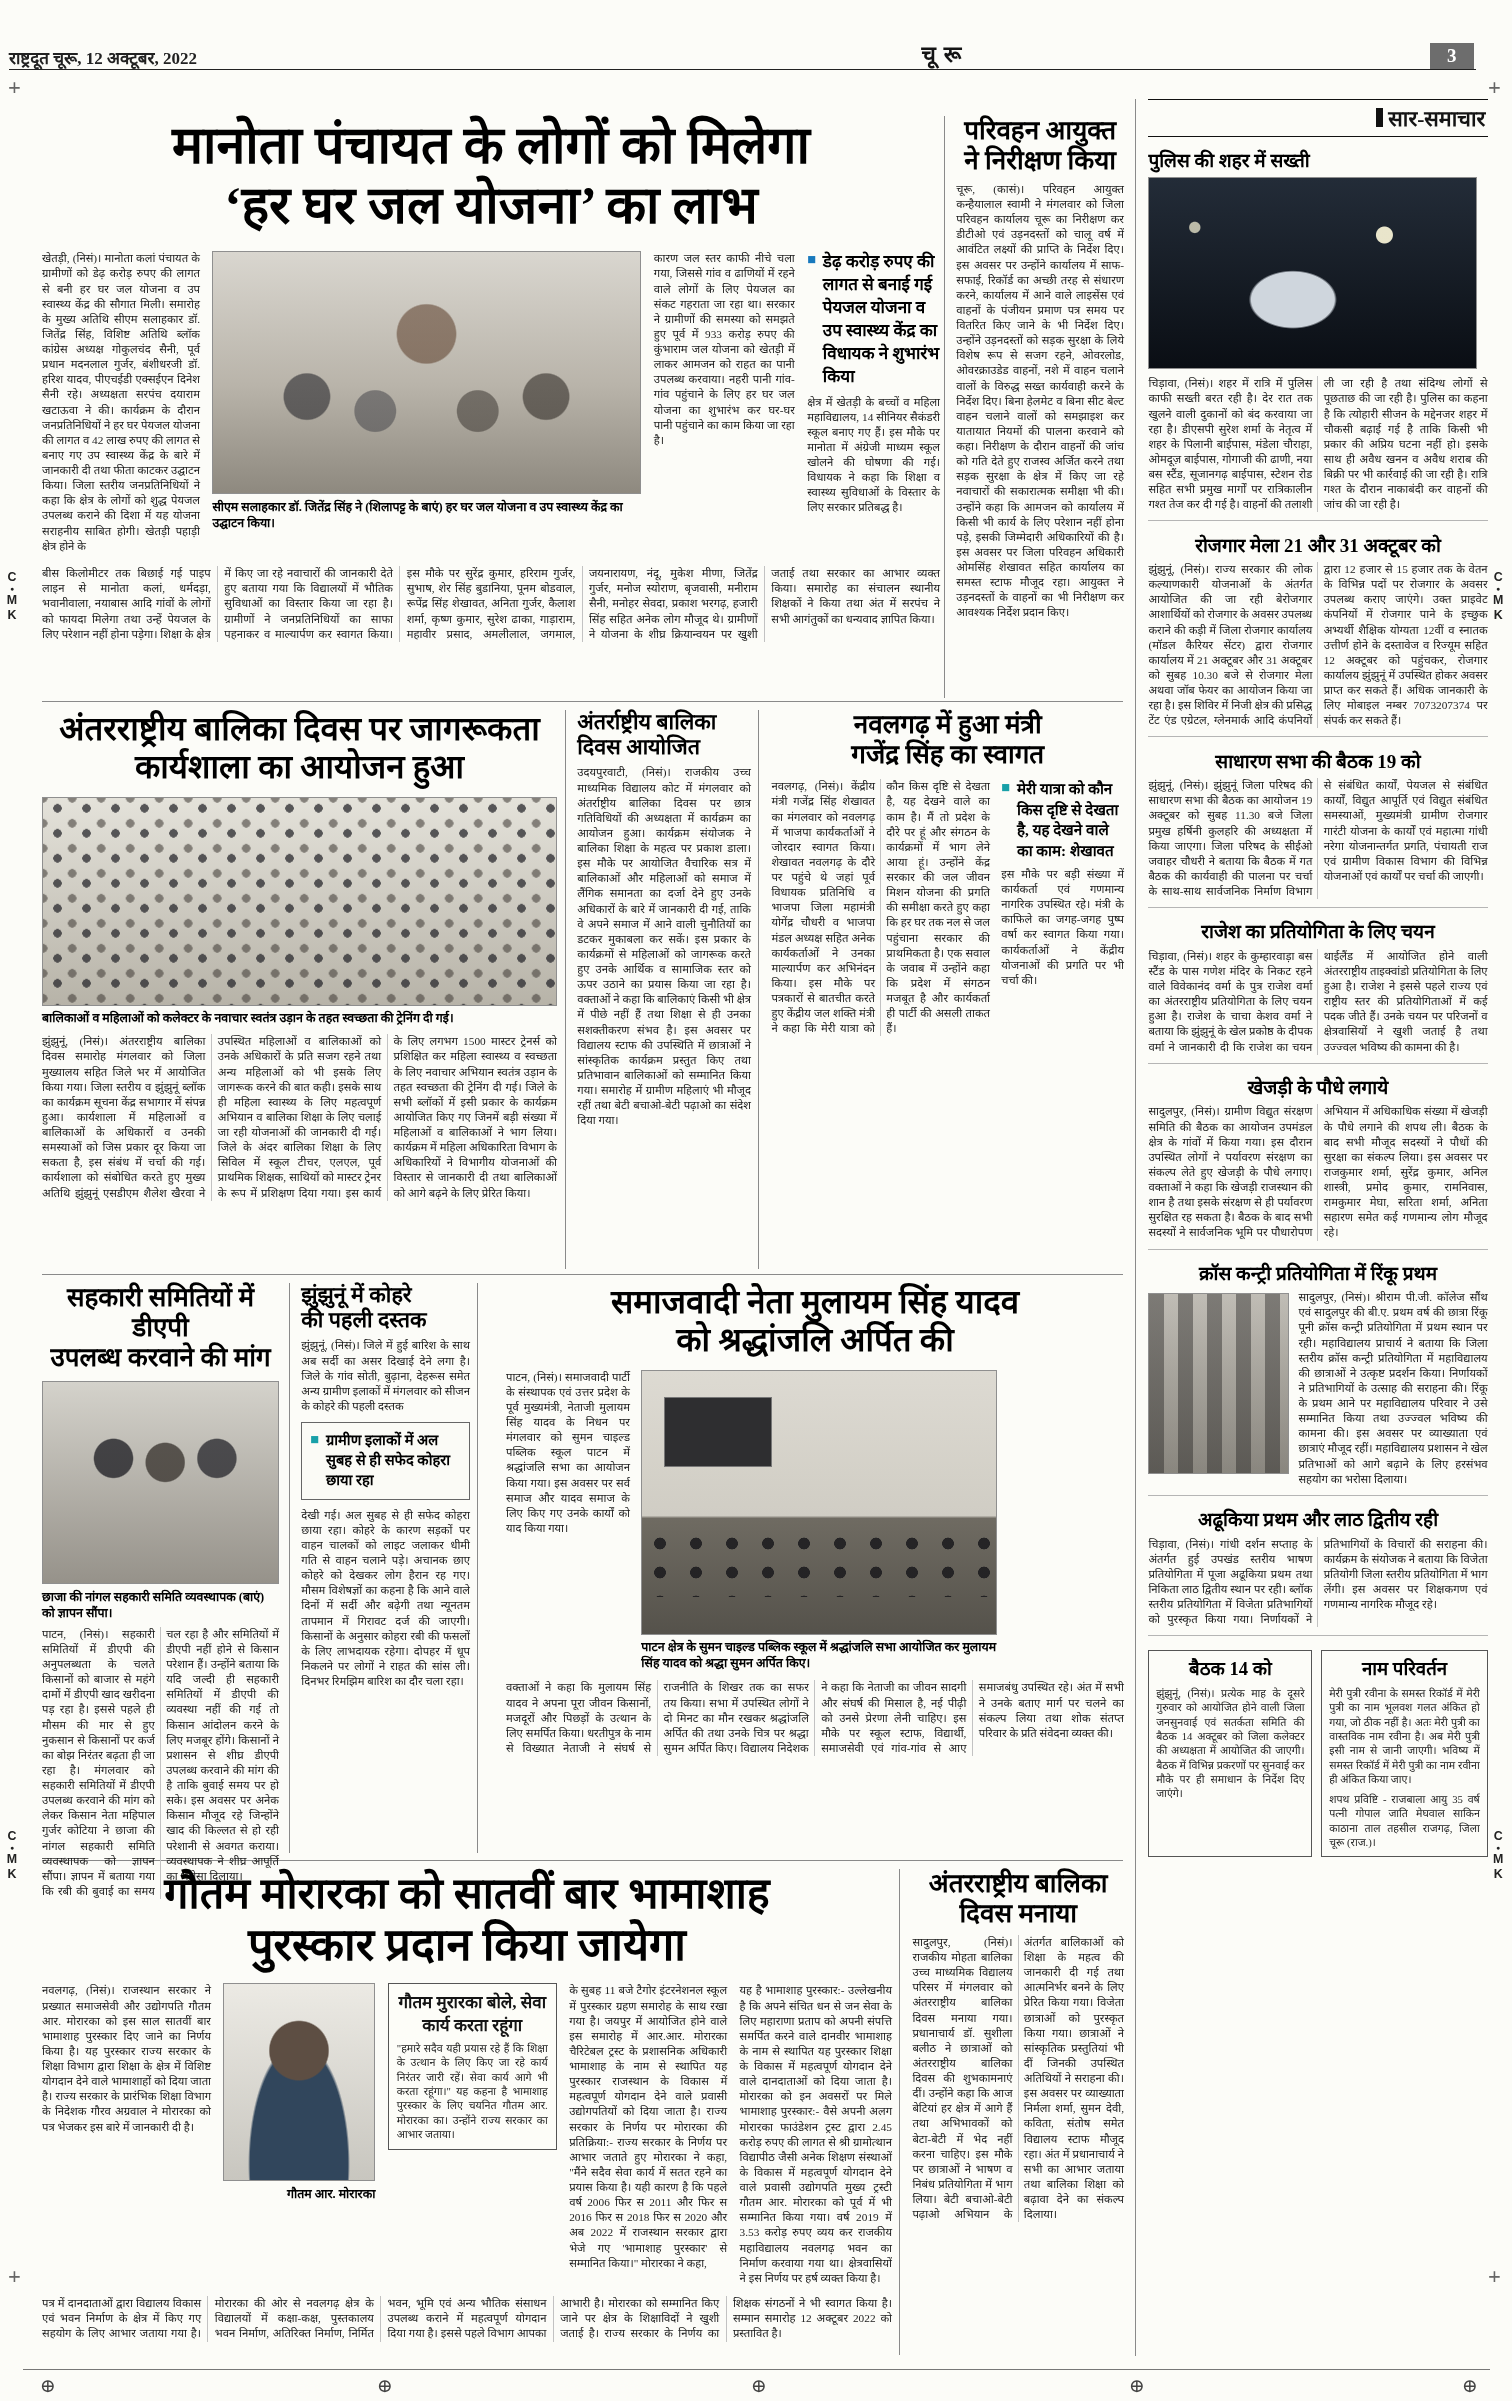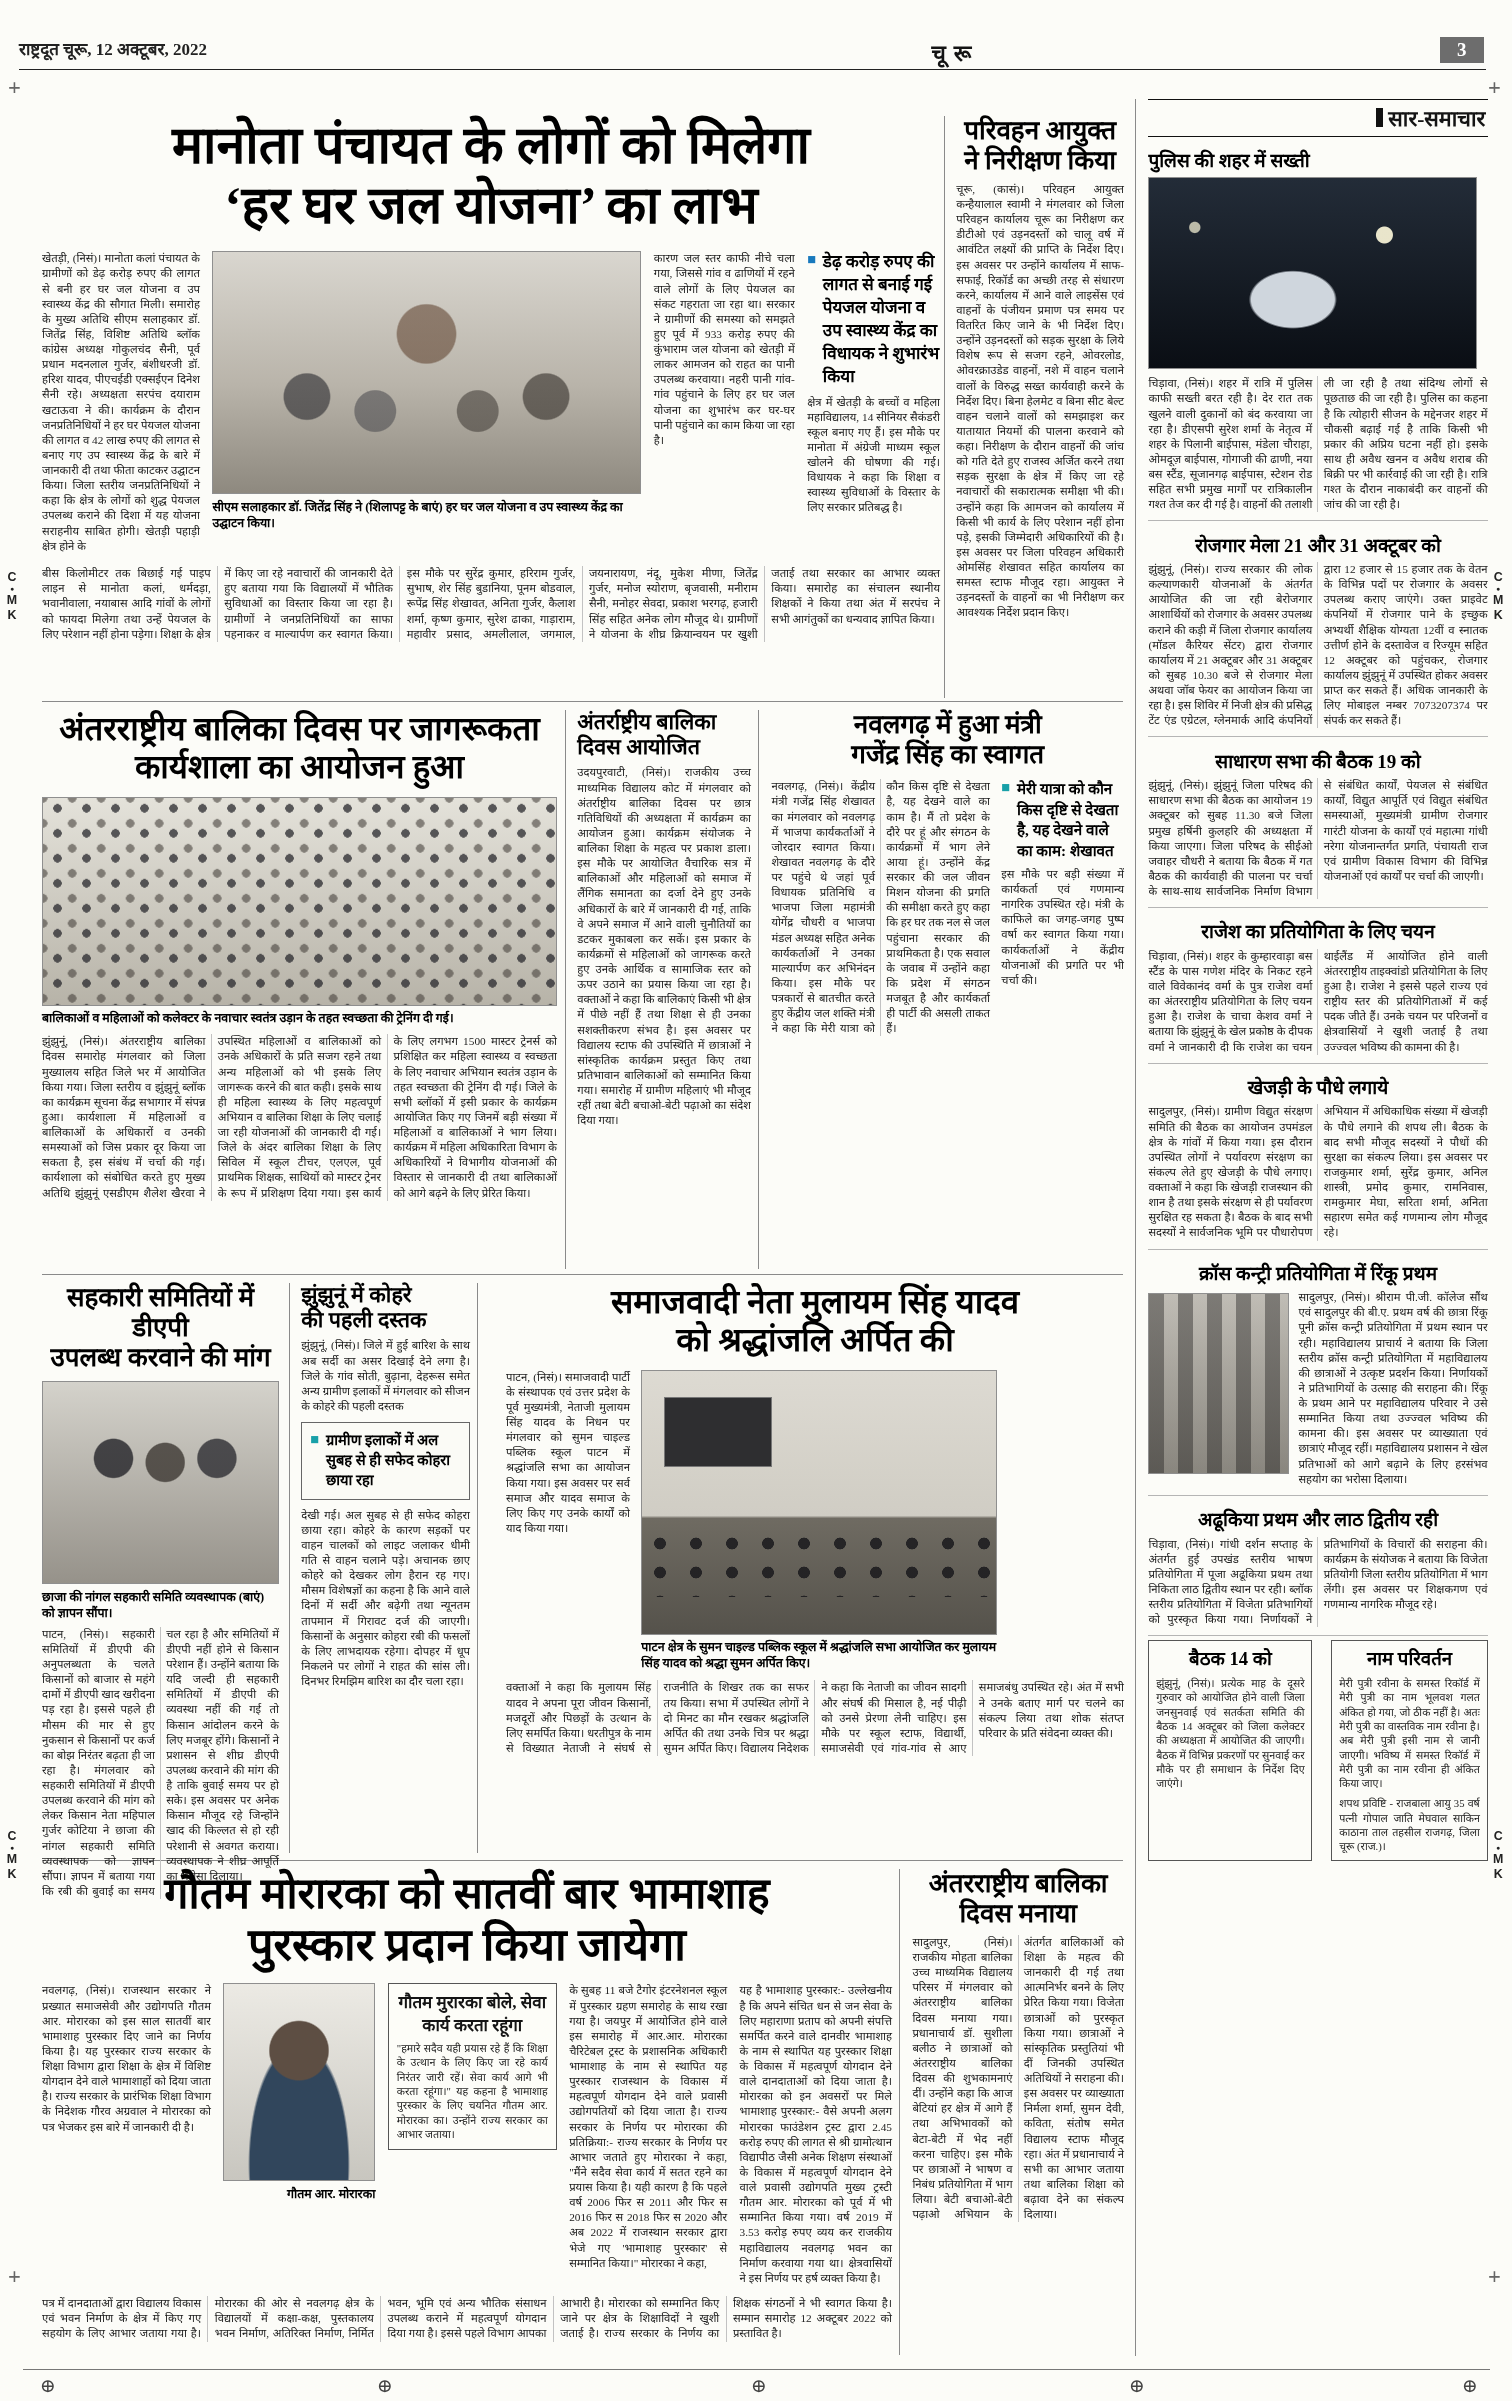--- a/index.html
+++ b/index.html
@@ -16,21 +16,21 @@
   .hl{font-weight:bold;text-align:center;line-height:1.16;color:#000}
   .hl-xl{font-size:52px}
   .hl-lg{font-size:33px}
   .hl-md{font-size:26px}
   .hl-sm{font-size:21.5px}
   .hl-xs{font-size:18.6px;line-height:1.2}
   .caption{font-weight:bold;font-size:12.4px;line-height:1.3;color:#000;margin-top:4.5px}
   .dl{margin-top:5.6px}
   .vsep{border-left:0.6px solid #8a8a8a}
   .rule-h{position:absolute;border-top:0.6px solid #8a8a8a;height:0}
-  .masthead{position:absolute;left:19px;top:37px;width:1467px;height:33px;border-bottom:1.1px solid #222;display:flex;align-items:flex-start}
+  .masthead{position:absolute;left:9px;top:37px;width:1467px;height:33px;border-bottom:1.1px solid #222;display:flex;align-items:flex-end}
   .mh-left{font-size:17px;font-weight:bold;color:#222;width:452px}
   .mh-center{flex:1;text-align:center;font-size:22.6px;font-weight:bold;letter-spacing:8px}
   .mh-pageno{width:44px;height:26px;background:#6d6d6d;color:#fff;font-size:19px;font-weight:bold;display:flex;align-items:center;justify-content:center;margin-right:2.3px}
   .photo{border:0.6px solid #8f8f8f;position:relative;overflow:hidden}
   .ph-main{background:
      radial-gradient(circle at 50% 34%, rgba(90,60,40,.55) 0 29px, transparent 30.5px),
      radial-gradient(circle at 22% 60%, rgba(40,40,45,.6) 0 22.6px, transparent 24px),
      radial-gradient(circle at 78% 60%, rgba(50,45,40,.6) 0 22.6px, transparent 24px),
      radial-gradient(circle at 38% 66%, rgba(70,70,75,.55) 0 20.3px, transparent 21.5px),
      radial-gradient(circle at 62% 66%, rgba(60,55,50,.55) 0 20.3px, transparent 21.5px),
@@ -191,21 +191,21 @@
         <div class="photo ph-group" style="width:141px;height:181px;float:left;margin:2.3px 9px 4.5px 0"></div>
         <span>सादुलपुर, (निसं)। श्रीराम पी.जी. कॉलेज सौंथ एवं सादुलपुर की बी.ए. प्रथम वर्ष की छात्रा रिंकू पूनी क्रॉस कन्ट्री प्रतियोगिता में प्रथम स्थान पर रही। महाविद्यालय प्राचार्य ने बताया कि जिला स्तरीय क्रॉस कन्ट्री प्रतियोगिता में महाविद्यालय की छात्राओं ने उत्कृष्ट प्रदर्शन किया। निर्णायकों ने प्रतिभागियों के उत्साह की सराहना की। रिंकू के प्रथम आने पर महाविद्यालय परिवार ने उसे सम्मानित किया तथा उज्ज्वल भविष्य की कामना की। इस अवसर पर व्याख्याता एवं छात्राएं मौजूद रहीं। महाविद्यालय प्रशासन ने खेल प्रतिभाओं को आगे बढ़ाने के लिए हरसंभव सहयोग का भरोसा दिलाया।</span>
       </div>
     </div>
 
     <div class="sb-item">
       <div class="sb-head center">अढूकिया प्रथम और लाठ द्वितीय रही</div>
       <div class="bt cols2">चिड़ावा, (निसं)। गांधी दर्शन सप्ताह के अंतर्गत हुई उपखंड स्तरीय भाषण प्रतियोगिता में पूजा अढूकिया प्रथम तथा निकिता लाठ द्वितीय स्थान पर रही। ब्लॉक स्तरीय प्रतियोगिता में विजेता प्रतिभागियों को पुरस्कृत किया गया। निर्णायकों ने प्रतिभागियों के विचारों की सराहना की। कार्यक्रम के संयोजक ने बताया कि विजेता प्रतियोगी जिला स्तरीय प्रतियोगिता में भाग लेंगी। इस अवसर पर शिक्षकगण एवं गणमान्य नागरिक मौजूद रहे।</div>
     </div>
 
-    <div style="display:flex;gap:19px;margin-top:4px">
+    <div style="display:flex;gap:9px;margin-top:14px">
       <div class="boxed" style="width:164px">
         <div class="hl hl-xs">बैठक 14 को</div>
         <div class="bt small dl">झुंझुनूं, (निसं)। प्रत्येक माह के दूसरे गुरुवार को आयोजित होने वाली जिला जनसुनवाई एवं सतर्कता समिति की बैठक 14 अक्टूबर को जिला कलेक्टर की अध्यक्षता में आयोजित की जाएगी। बैठक में विभिन्न प्रकरणों पर सुनवाई कर मौके पर ही समाधान के निर्देश दिए जाएंगे।</div>
       </div>
       <div class="boxed" style="flex:1">
         <div class="hl hl-xs">नाम परिवर्तन</div>
         <div class="bt small dl">मेरी पुत्री रवीना के समस्त रिकॉर्ड में मेरी पुत्री का नाम भूलवश गलत अंकित हो गया, जो ठीक नहीं है। अतः मेरी पुत्री का वास्तविक नाम रवीना है। अब मेरी पुत्री इसी नाम से जानी जाएगी। भविष्य में समस्त रिकॉर्ड में मेरी पुत्री का नाम रवीना ही अंकित किया जाए।</div>
         <div class="bt small dl" style="font-weight:normal">शपथ प्रविष्टि - राजबाला आयु 35 वर्ष पत्नी गोपाल जाति मेघवाल साकिन काठाना ताल तहसील राजगढ़, जिला चूरू (राज.)।</div>
       </div>
     </div>

